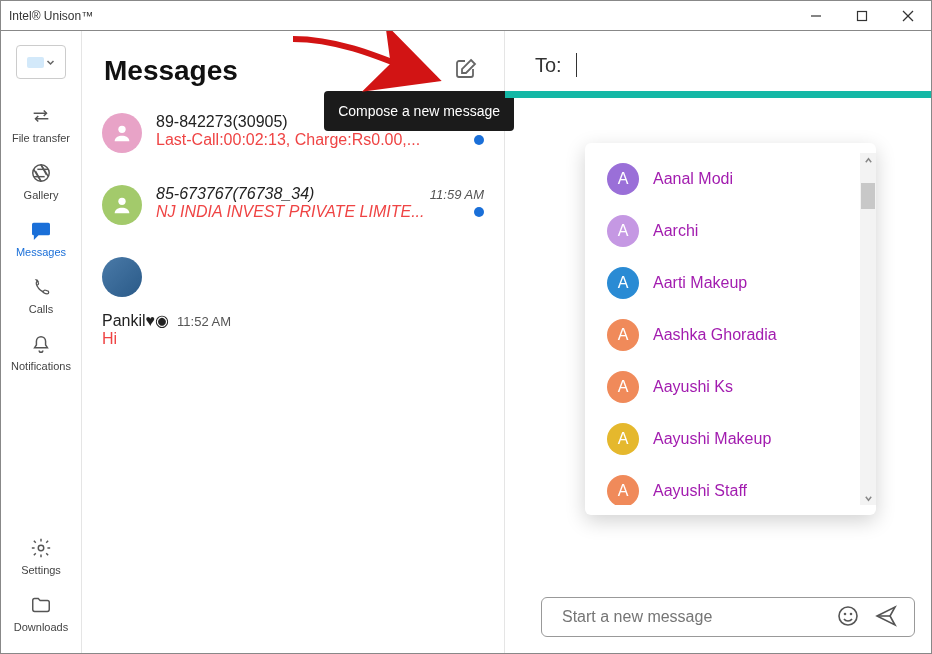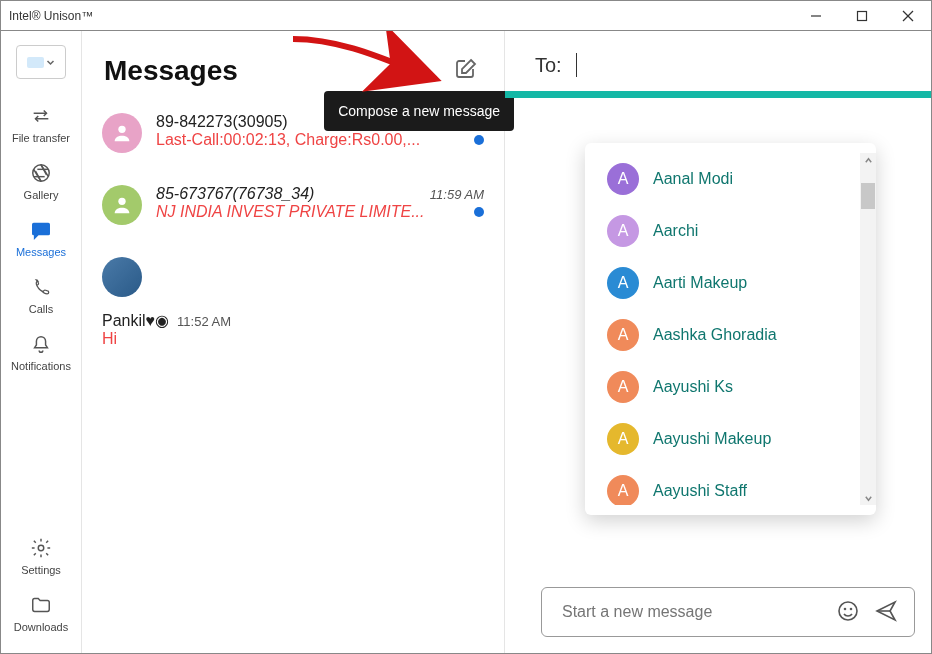--- a/index.html
+++ b/index.html
@@ -51,27 +51,27 @@
 
 
 .rcol { flex: 1; display: flex; flex-direction: column; position: relative; }
 .torow { display: flex; align-items: center; padding: 22px 30px 14px 30px; font-size: 20px; color: #333; border-bottom: 7px solid #14b8a6; }
 .tolabel { margin-right: 14px; }
 .toinput { flex: 1; border: none; outline: none; font-size: 20px; border-left: 1.5px solid #333; padding-left: 2px; height: 24px; }
 .dropdown { position: absolute; top: 112px; left: 80px; right: 55px; background: #fff; border-radius: 6px; box-shadow: 0 6px 20px rgba(0,0,0,0.18); padding: 10px 0; }
 .ddscroll { max-height: 352px; overflow: hidden; position: relative; }
 .dditem { display: flex; align-items: center; padding: 10px 22px; gap: 14px; cursor: pointer; }
 .ddav { width: 32px; height: 32px; border-radius: 50%; display: flex; align-items: center; justify-content: center; color: #fff; font-size: 16px; font-weight: 500; }
-.ddname { font-size: 16px; color: #0f766e; }
+.ddname { font-size: 16px; color: #a21caf; }
 .sbtrack { position: absolute; right: 0; top: 0; bottom: 0; width: 16px; background: #f3f3f3; display: flex; flex-direction: column; align-items: center; }
 .sbthumb { width: 14px; height: 26px; background: #c8c8c8; margin-top: 16px; }
 .sbchev { width: 14px; height: 14px; display: flex; align-items: center; justify-content: center; }
 .sbchev svg { width: 9px; height: 9px; stroke: #888; stroke-width: 1.6; fill: none; }
 
-.composer { margin: 0 16px 16px 36px; border: 1px solid #999; border-radius: 6px; height: 50px; display: flex; align-items: center; padding: 0 14px 0 20px; margin-top: auto; }
+.composer { margin: 0 16px 16px 36px; border: 1px solid #999; border-radius: 6px; height: 40px; display: flex; align-items: center; padding: 0 14px 0 20px; margin-top: auto; }
 .composer input { flex: 1; border: none; outline: none; font-size: 16px; color: #666; }
 .cicon { width: 26px; height: 26px; margin-left: 12px; cursor: pointer; }
 .cicon svg { width: 24px; height: 24px; stroke: #555; stroke-width: 1.6; fill: none; }
 
 
 .arrow { position: absolute; top: 31px; left: 288px; pointer-events: none; }
 .arrow svg { width: 170px; height: 75px; }
 </style>
 </head>
 <body>

